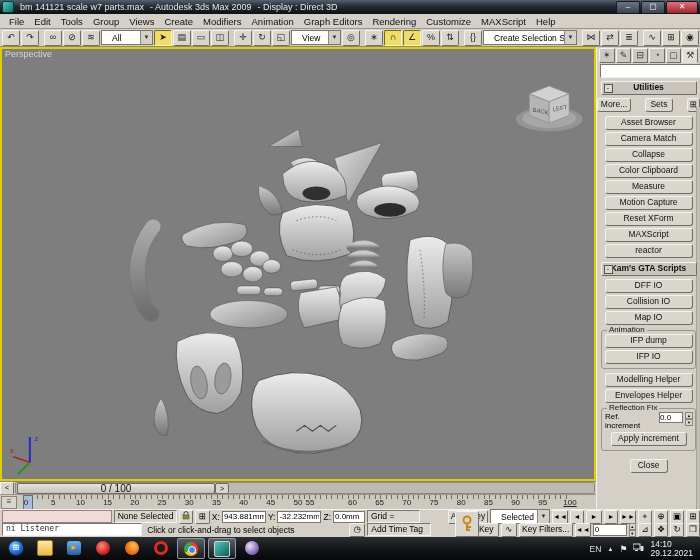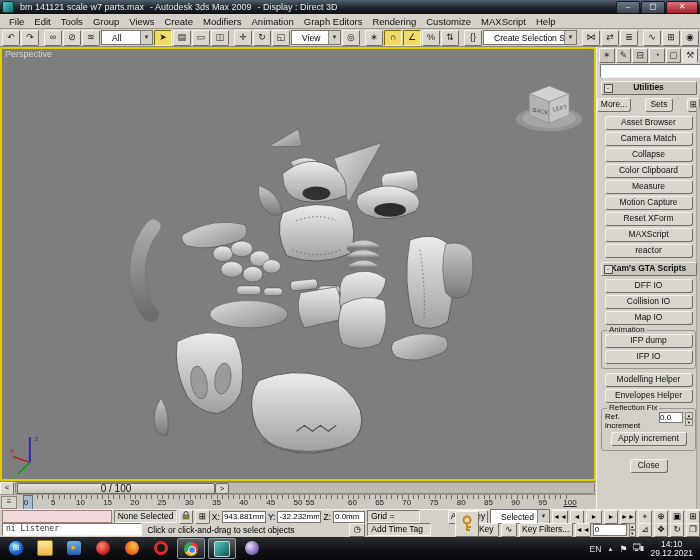--- a/index.html
+++ b/index.html
@@ -83,21 +83,21 @@
   .glyph.atom{background:radial-gradient(circle at 40% 35%,#ff8a7a,#c01818 70%);}
   .glyph.firefox{background:radial-gradient(circle at 60% 35%,#ffc24a,#e85c12 70%,#90300a);}
   .glyph.opera{background:#1a1a1a;border:3px solid #e02828;box-sizing:border-box;}
   .glyph.chrome{background:conic-gradient(#ea4335 0 33%,#fbbc05 33% 66%,#34a853 66% 100%);position:relative;}
   .glyph.chrome::after{content:"";position:absolute;left:4px;top:4px;width:6px;height:6px;border-radius:50%;
                        background:#4285f4;border:1px solid #fff;}
   .glyph.max{background:linear-gradient(135deg,#57c8c0,#0f5a56);border-radius:2px;border:1px solid #bcd8d6;}
   .glyph.paint{background:radial-gradient(circle at 35% 35%,#e8e0f8,#7a5ab0 70%);}
   #tray{margin-left:auto;display:flex;align-items:center;gap:6px;font-size:8.5px;}
   #tray .t-icon{color:#e8e8e8;font-size:9px;}
-  #clock{text-align:center;font-size:8.5px;line-height:9px;color:#f0f0f0;padding-right:4px;}
+  #clock{text-align:left;font-size:8.5px;line-height:9px;color:#f0f0f0;padding-right:4px;}
   
   #cpanel{width:103px;background:#d4d0c8;border-left:1px solid #f2f0ea;display:flex;flex-direction:column;
           font-size:8.5px;position:relative;}
   #cp-scroll{position:absolute;right:0;top:60px;bottom:0;width:3px;background:#c2bfb7;border-left:1px solid #a8a49c;}
   #cp-tabs{height:15px;display:flex;padding:1px 2px 0 2px;gap:1px;}
   .cp-tab{flex:1;height:13px;background:#cdc9c1;border:1px solid;border-color:#f4f2ee #716d65 #716d65 #f4f2ee;
           border-radius:2px 2px 0 0;text-align:center;font-size:9px;line-height:12px;color:#333;}
   .cp-tab.active{background:#e2dfd7;border-bottom-color:#e2dfd7;}
   #cp-name-row{display:flex;align-items:center;gap:2px;padding:1px 3px;}
   #cp-name{flex:1;height:10px;}

